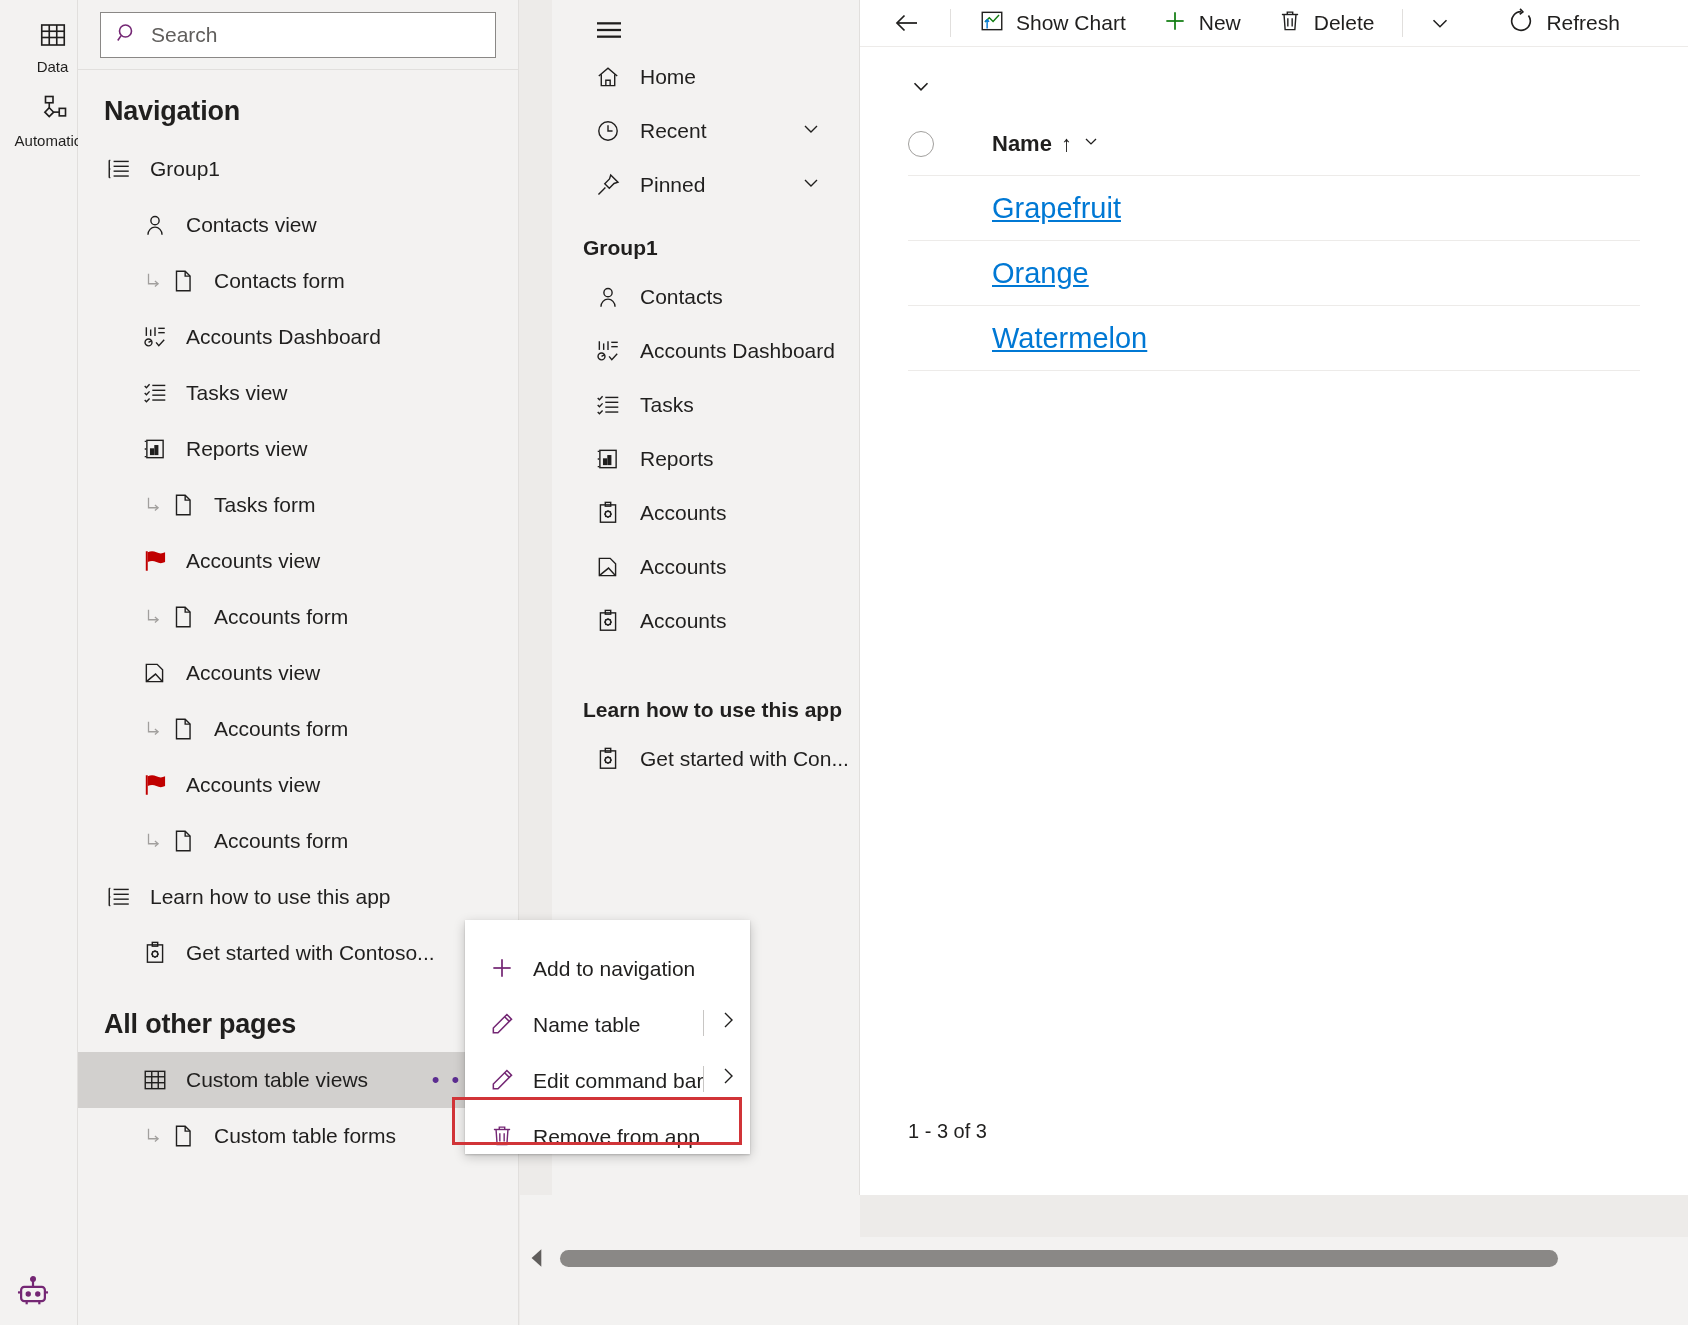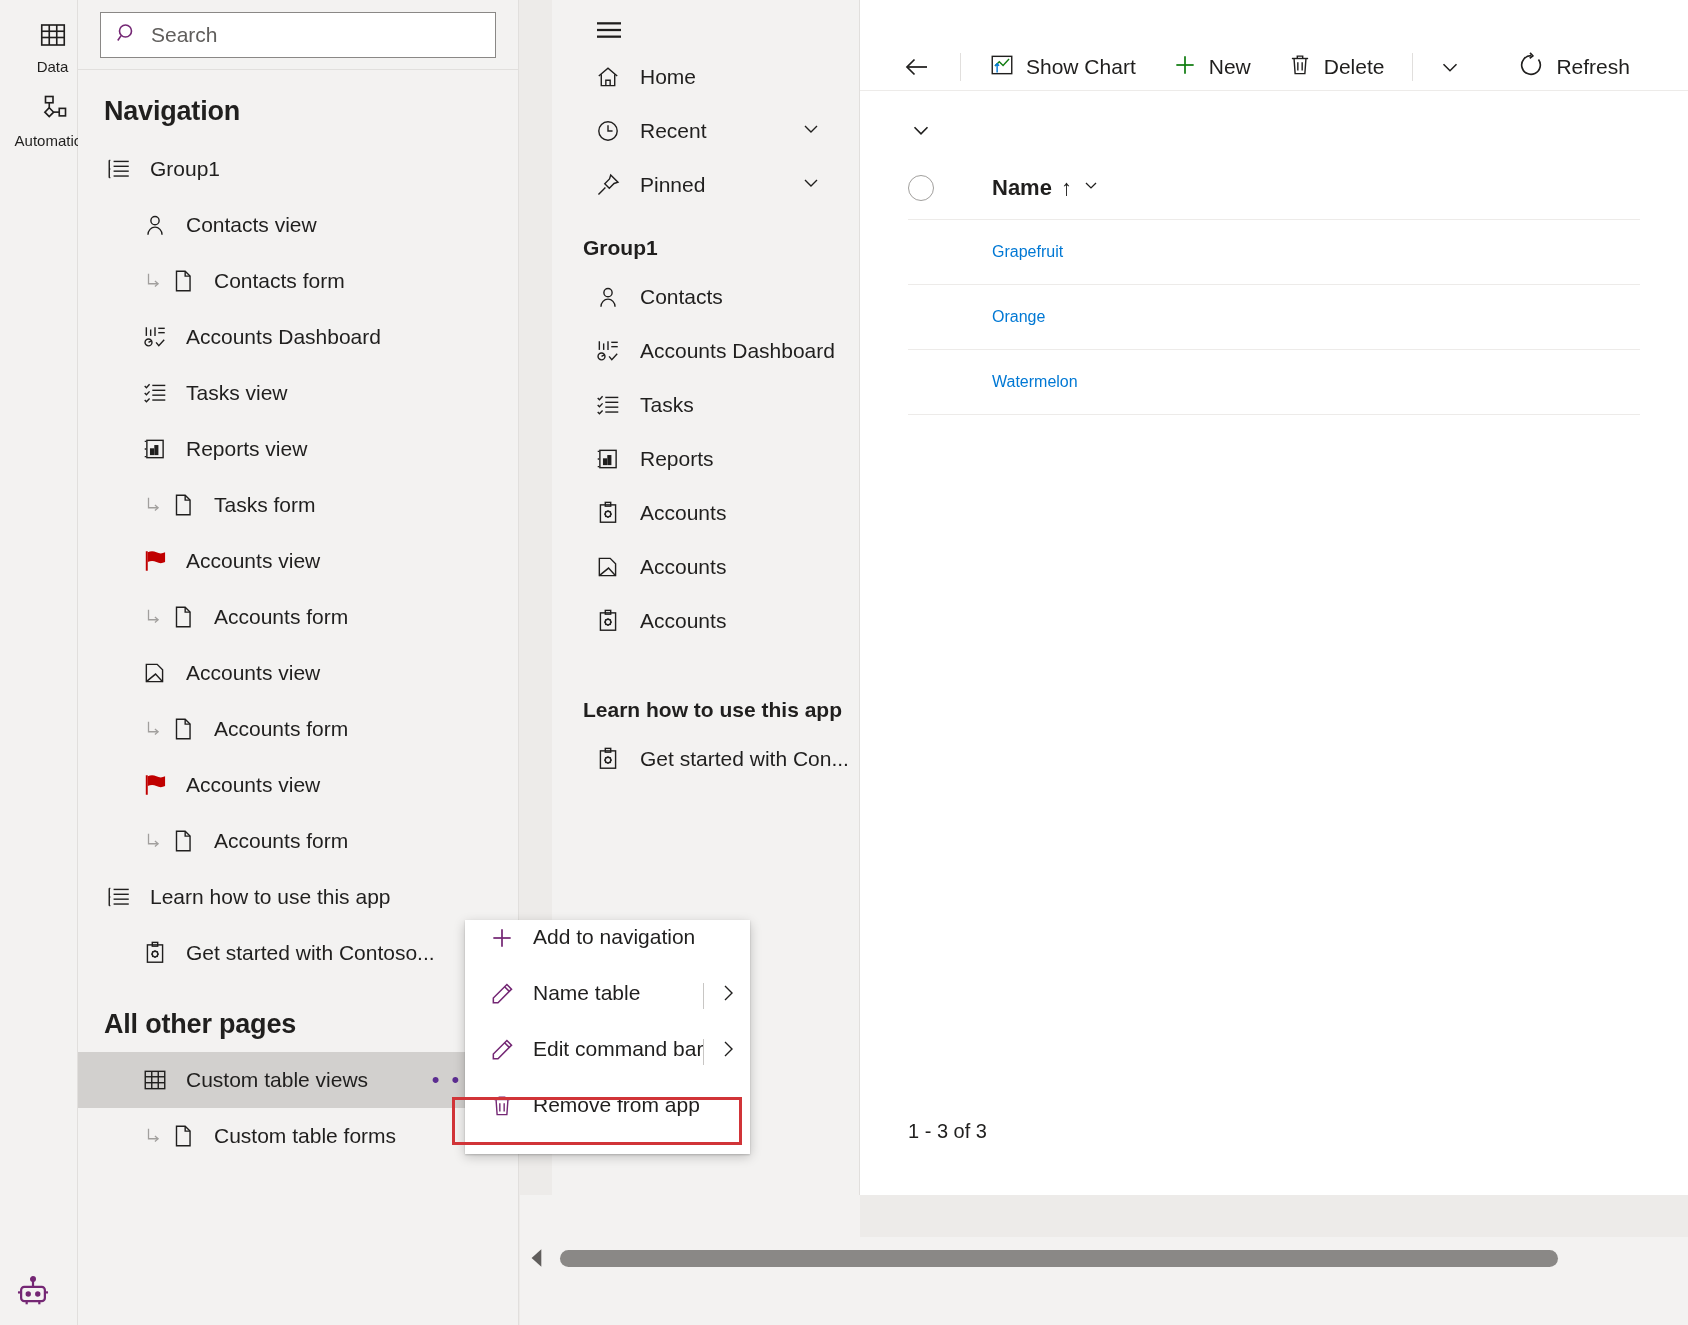--- a/index.html
+++ b/index.html
@@ -78,21 +78,21 @@
   .pv-item .ico { width: 30px; display:flex; align-items:center; justify-content:center; flex:none; }
   .pv-item .lbl { margin-left: 17px; white-space: nowrap; }
   .pv-chev { position: absolute; right: 36px; top: 50%; transform: translateY(-50%); }
   .pv-group { font-size: 21px; font-weight: bold; color: #201f1e; padding: 24px 0 10px 31px; }
   .pv-spacer { height: 26px; }
 
   
   .main { flex: 1; height: 1325px; background: #fff; position: relative; }
   .cmdbar {
     height: 47px; display: flex; align-items: center; border-bottom: 1px solid #edebe9;
-    background: #fff; padding-left: 28px; gap: 8px; margin-top: 44px;
+    background: #fff; padding-left: 18px; gap: 8px;
   }
   .cmd-back { width: 58px; height: 47px; display:flex; align-items:center; justify-content:center; cursor:pointer; }
   .cmd-sep-v { width: 1px; height: 28px; background: #e1dfdd; margin: 0 6px; }
   .cmd-btn {
     height: 47px; display:flex; align-items:center; gap: 11px; padding: 0 14px; cursor: pointer;
     font-size: 21px; color: #201f1e; white-space: nowrap;
   }
   .cmd-caret { width: 46px; height: 47px; display:flex; align-items:center; justify-content:center; cursor:pointer; }
 
   .content-pad { padding: 0 0 0 48px; }
@@ -102,31 +102,31 @@
   table.grid { border-collapse: collapse; width: calc(100% - 48px); }
   table.grid th {
     text-align: left; font-size: 22px; font-weight: bold; color: #201f1e;
     padding: 12px 0 18px 0; border-bottom: 1px solid #edebe9;
   }
   table.grid td { padding: 0; border-bottom: 1px solid #edebe9; height: 65px; vertical-align: middle; }
   .col-check { width: 84px; }
   .col-name { width: 640px; }
   .sel-circle { width: 26px; height: 26px; border: 1px solid #a19f9d; border-radius: 50%; cursor: pointer; }
   .hdr-name { display:flex; align-items:center; gap: 9px; cursor: pointer; }
-  .cell-link { font-size: 16px; color: #0078d4; cursor: pointer; }
+  .cell-link { font-size: 29px; color: #0078d4; cursor: pointer; text-decoration: underline; }
   .reccount { position:absolute; left: 48px; bottom: 182px; font-size: 20px; color: #201f1e; }
 
   
   .ctxmenu {
     position: absolute; left: 465px; top: 920px; width: 285px;
     background: #fff; box-shadow: 0 3.2px 11px rgba(0,0,0,.22), 0 0.6px 1.8px rgba(0,0,0,.18);
     z-index: 50; padding: 5px 0;
   }
   .ctxitem {
-    height: 56px; display:flex; align-items:flex-start; padding-left: 22px; cursor: pointer;
+    height: 56px; display:flex; align-items:flex-end; padding-left: 22px; cursor: pointer;
     font-size: 21px; color: #201f1e; position: relative;
   }
   .ctxitem .ico { width: 30px; display:flex; align-items:center; justify-content:center; flex:none; }
   .ctxitem .lbl { margin-left: 16px; white-space: nowrap; }
   .ctx-right { position:absolute; right: 10px; display:flex; align-items:center; gap: 12px; }
   .ctx-divline { width: 1px; height: 26px; background: #c8c6c4; }
   .ctx-highlight {
     position: absolute; left: 452px; top: 1097px; width: 290px; height: 48px;
     border: 3px solid #d13438; z-index: 60; pointer-events: none;
   }

